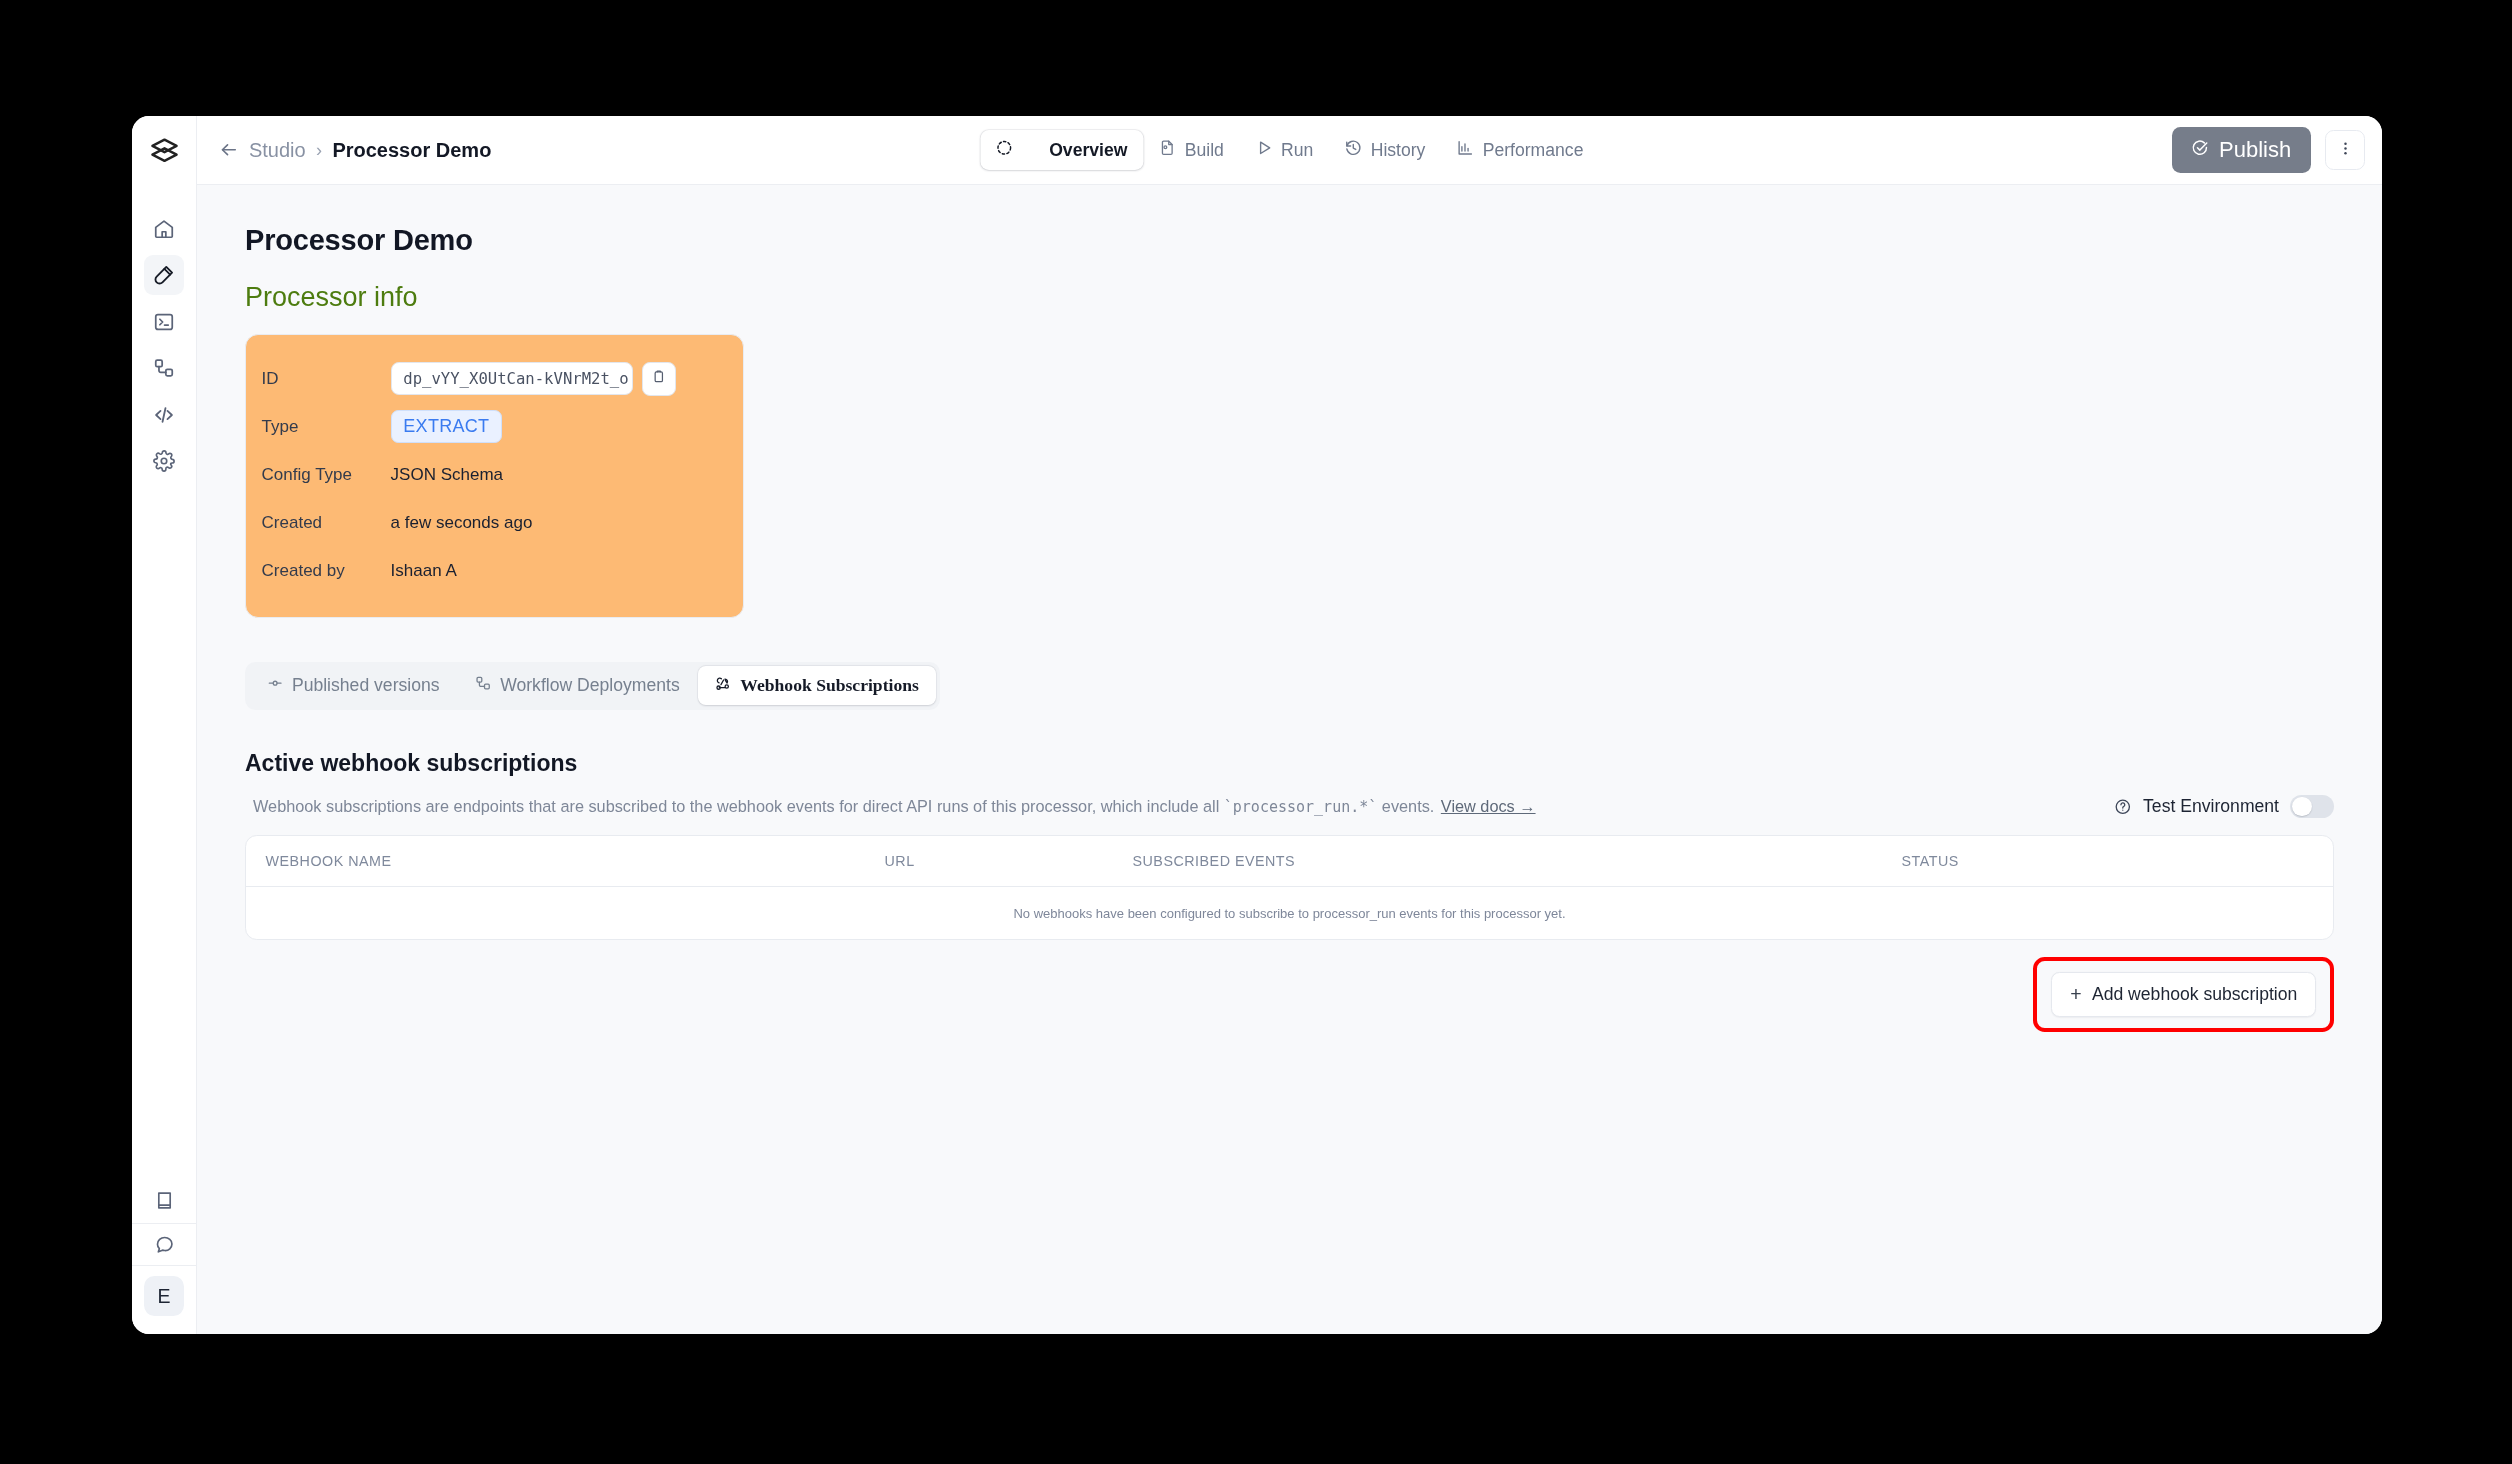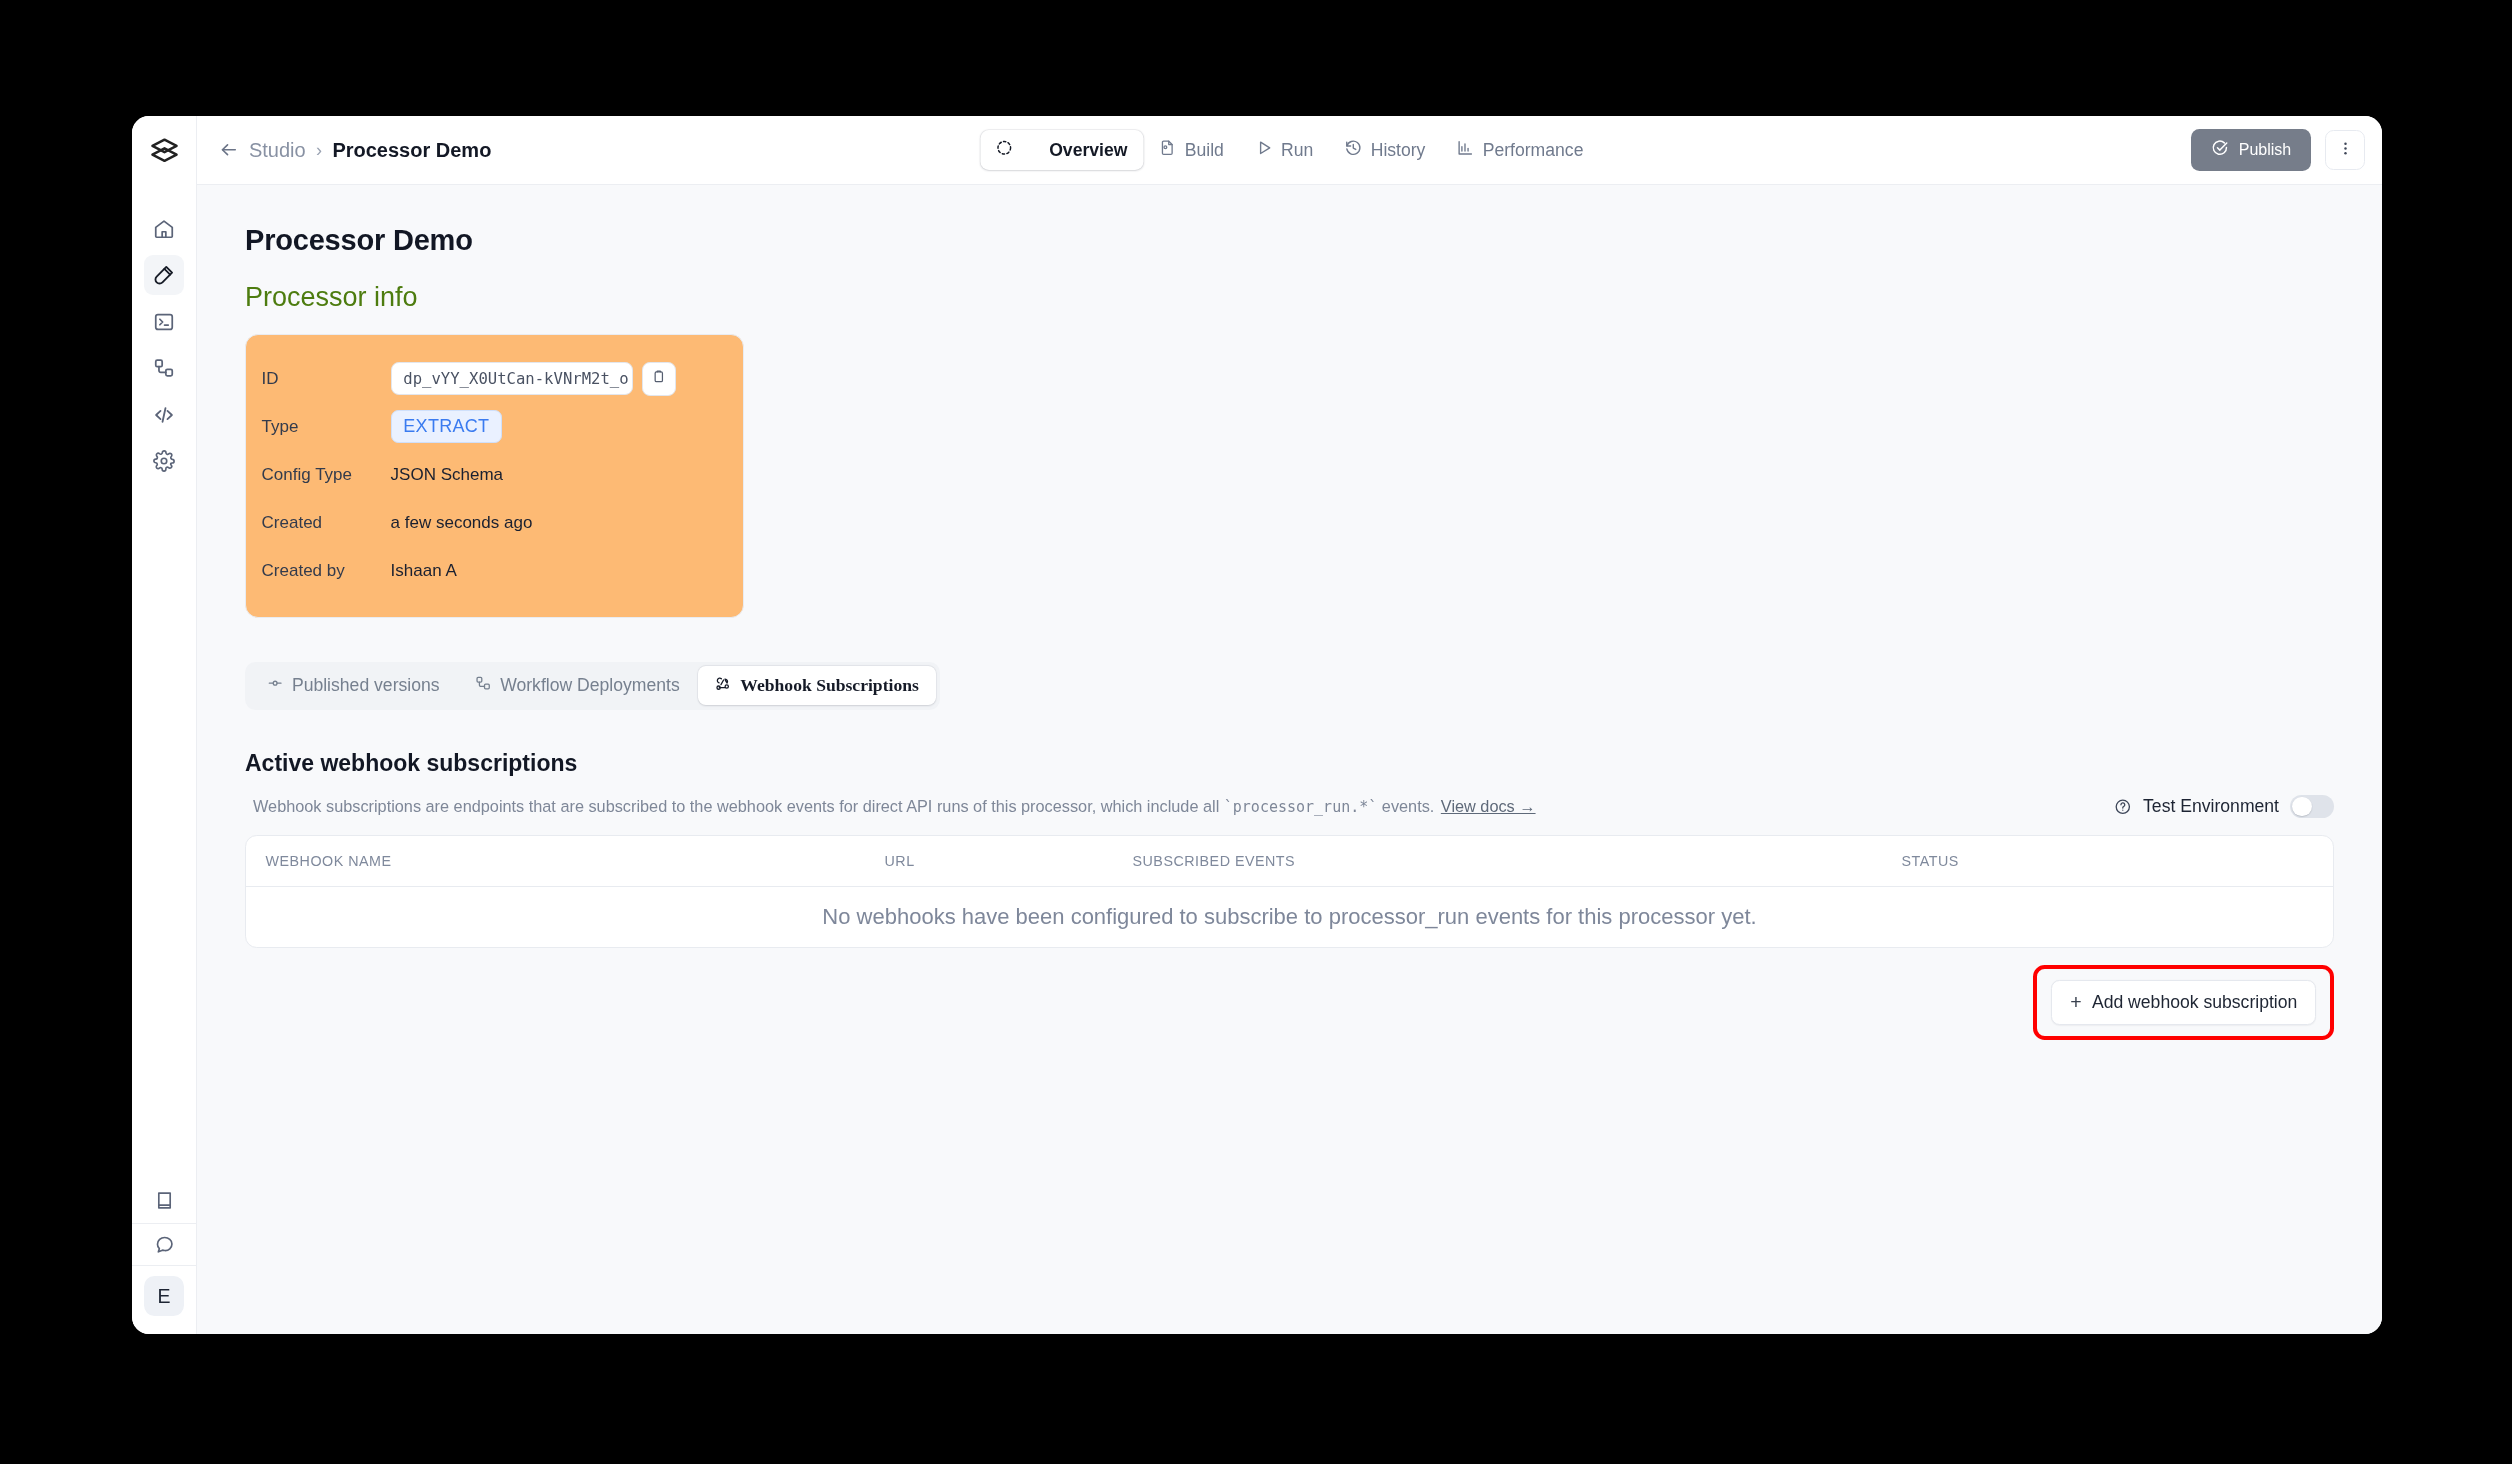--- a/index.html
+++ b/index.html
@@ -106,21 +106,21 @@
     color: #141925;
     font-weight: bold;
     box-shadow: 0 0.7px 2px rgba(16,24,40,.14), 0 0 0 0.7px rgba(16,24,40,.05);
     gap: 36px;
   }
   .topbar-right { margin-left: auto; display: flex; align-items: center; gap: 14.3px; }
   .publish-btn {
     display: flex; align-items: center; gap: 9.8px;
     background: #767d8a;
     color: #ffffff;
-    font-size: 16px;
+    font-size: 22px;
     padding: 9.8px 19.5px;
     border-radius: 8.5px;
     border: none;
   }
   .kebab-btn {
     width: 40px; height: 40px;
     border: 1.3px solid #e7eaf0;
     border-radius: 8.5px;
     background: #ffffff;
     display: flex; align-items: center; justify-content: center;
@@ -233,23 +233,23 @@
     border-radius: 11.7px;
     overflow: hidden;
   }
   .thead { display: flex; align-items: center; height: 51px; padding: 0 0 0 19.5px; border-bottom: 1.3px solid #e8ebf0; }
   .th { font-size: 14.3px; color: #7f899c; letter-spacing: 0.5px; }
   .th.c1 { flex: 0 0 619px; }
   .th.c2 { flex: 0 0 248px; }
   .th.c3 { flex: 0 0 769px; }
   .th.c4 { flex: 1 1 auto; }
   .tempty {
-    height: 60px;
+    height: 52px;
     display: flex; align-items: center; justify-content: center;
-    font-size: 22px; color: #7e879a;
+    font-size: 13px; color: #7e879a;
   }
 
   .add-row { margin-top: 17px; display: flex; justify-content: flex-end; }
   .highlight-box {
     border: 4.6px solid #ff0000;
     border-radius: 11.7px;
     padding: 11px 13.7px;
   }
   .add-btn {
     display: flex; align-items: center; gap: 10.4px;

